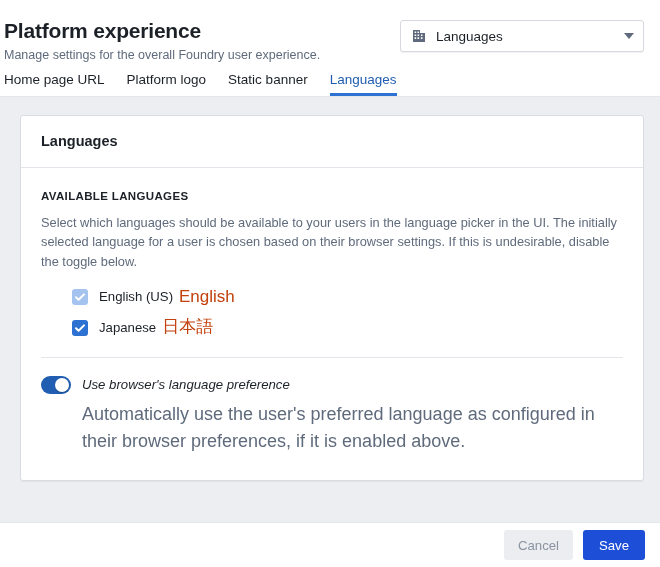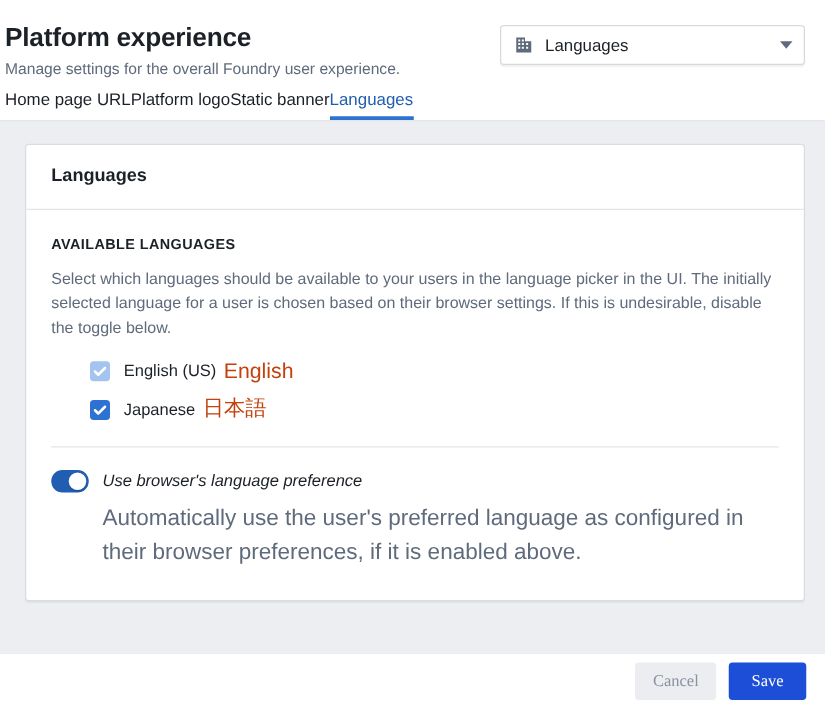--- a/index.html
+++ b/index.html
@@ -88,20 +88,21 @@
     border-right: 5px solid transparent;
     border-top: 6px solid #5f6b7c;
     flex: 0 0 auto;
     margin-left: 6px;
   }
 
   
   .tabs {
     display: flex;
     align-items: flex-end;
+    gap: 22px;
     padding: 16px 0 0 0;
     height: 33px;
     box-sizing: border-box;
   }
   .tab {
     font-size: 13.5px;
     color: #1c2127;
     padding-bottom: 7px;
     cursor: pointer;
     border-bottom: 3px solid transparent;
@@ -259,21 +260,21 @@
     gap: 10px;
     padding: 0 15px;
     box-sizing: border-box;
   }
   .btn {
     height: 30px;
     min-width: 62px;
     border-radius: 3px;
     border: none;
     font-size: 13.2px;
-    font-family: Liberation Serif, serif;
+    font-family: Liberation Sans, sans-serif;
     display: inline-flex;
     align-items: center;
     justify-content: center;
     padding: 0 14px;
     cursor: default;
     box-sizing: border-box;
   }
   .btn-cancel {
     background: #ebedf0;
     color: #8993a1;

